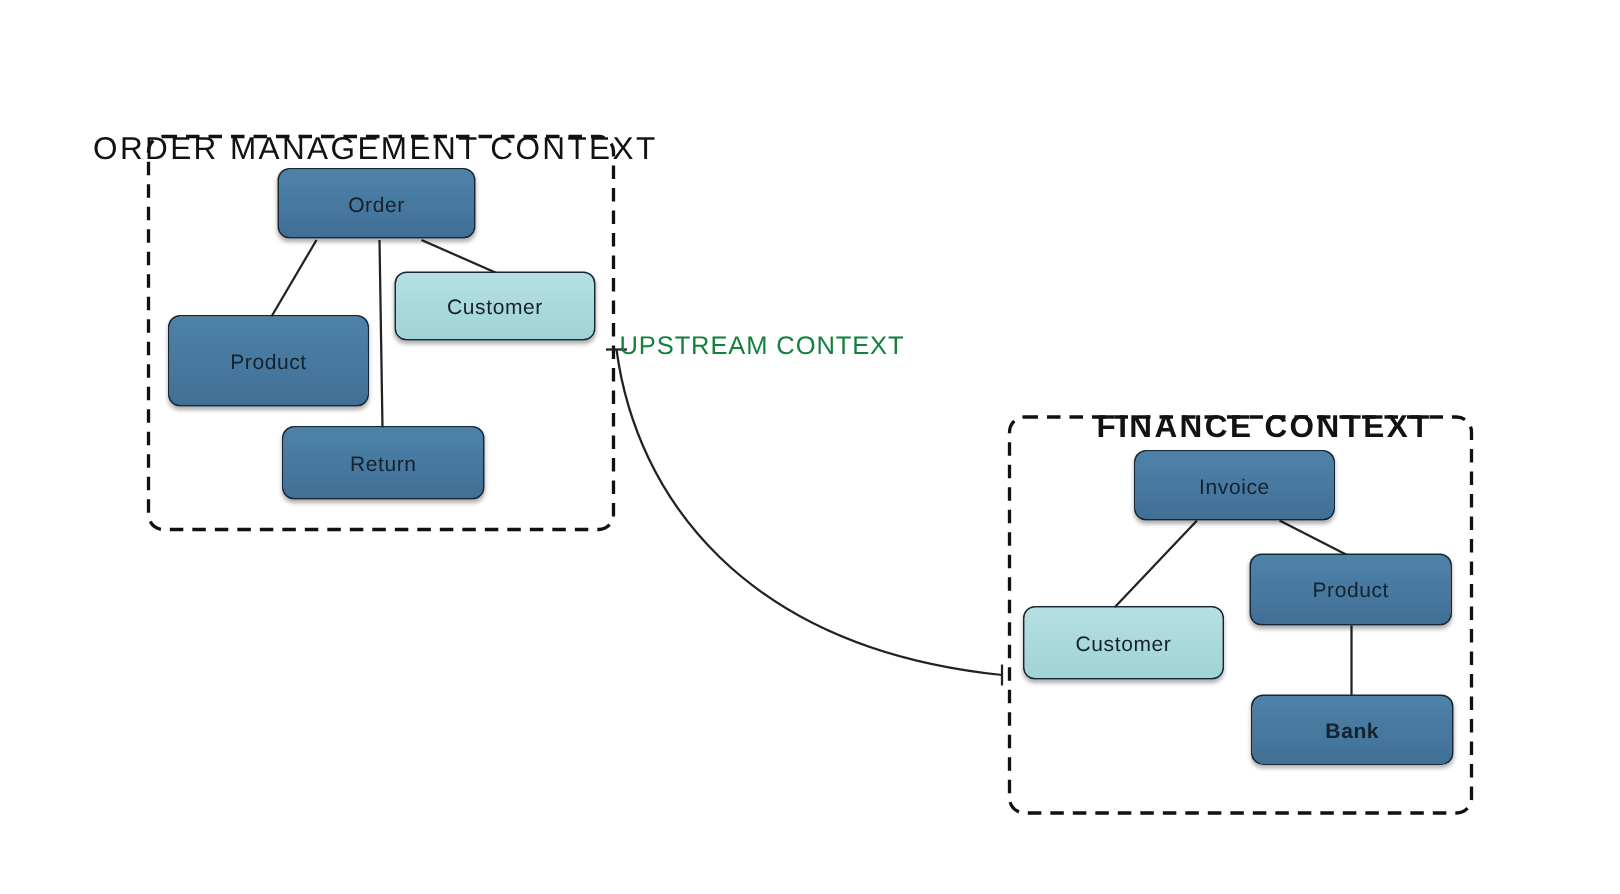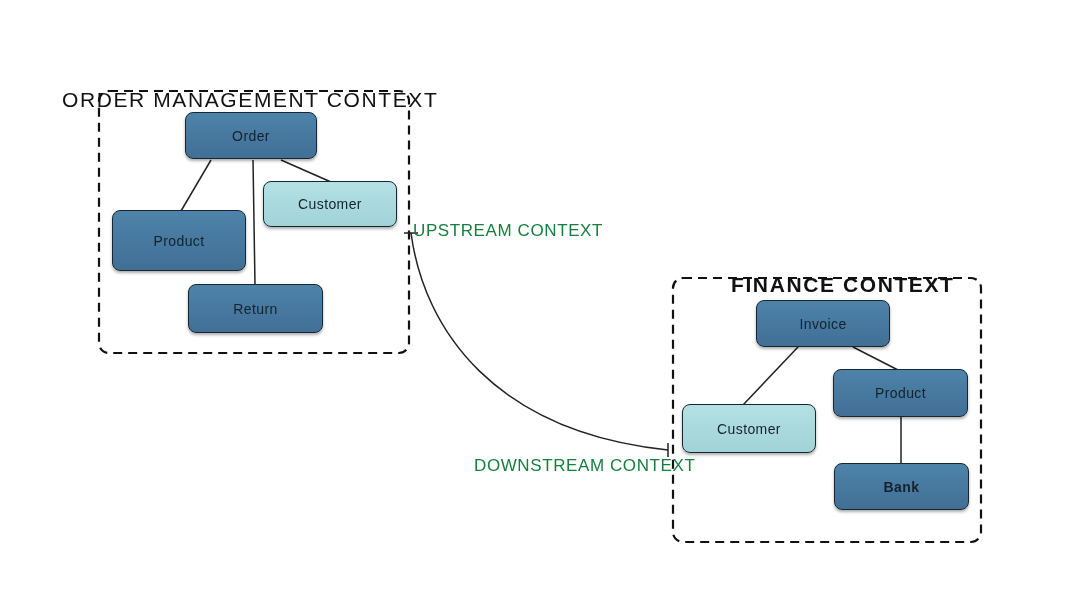--- a/index.html
+++ b/index.html
@@ -82,15 +82,14 @@
   <div class="entity dark" style="left:756px; top:300px; width:134px; height:47px;">Invoice</div>
 
   <div class="entity dark" style="left:833px; top:369px; width:135px; height:48px;">Product</div>
 
   <div class="entity light" style="left:682px; top:404px; width:134px; height:49px;">Customer</div>
 
   <div class="entity dark" style="left:834px; top:463px; width:135px; height:47px;font-weight:bold;">Bank</div>
 
   <div class="edge-label" style="left:413px; top:221px;">UPSTREAM CONTEXT</div>
 
-  <div class="edge-label" style="left:474px; top:456px;">DOWNSTREAM CONTEXT</div>
 
 </div>
 
 </body></html>

